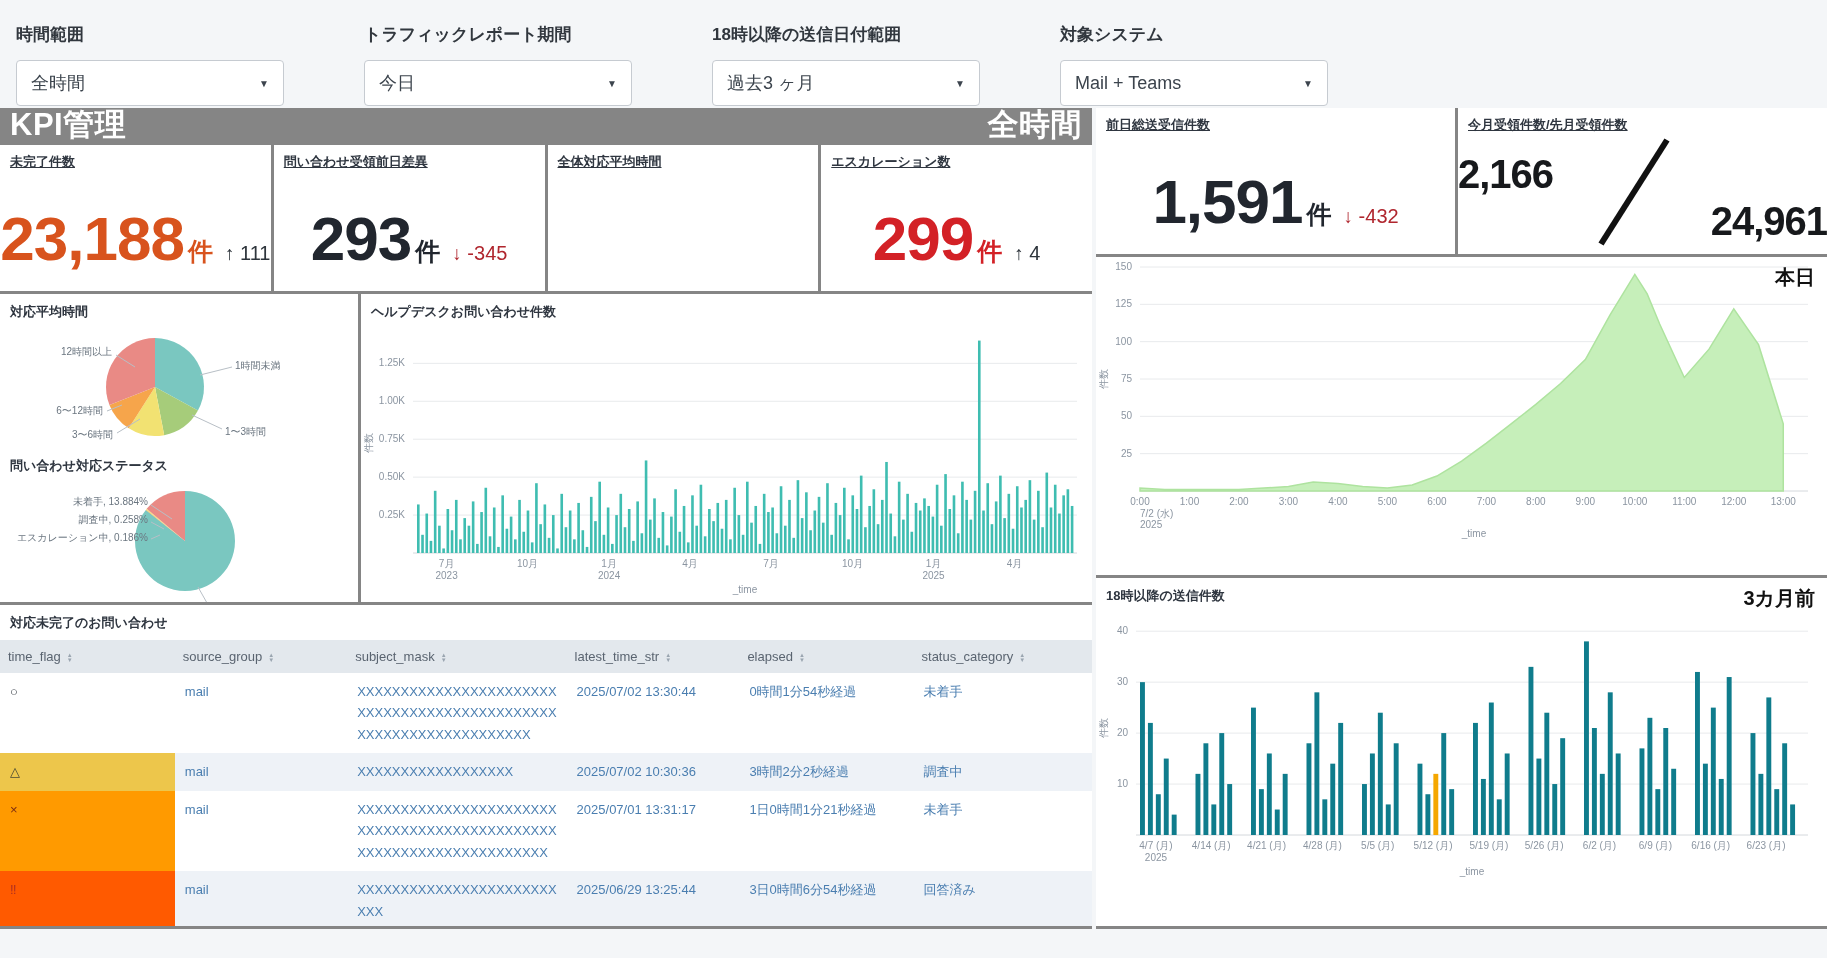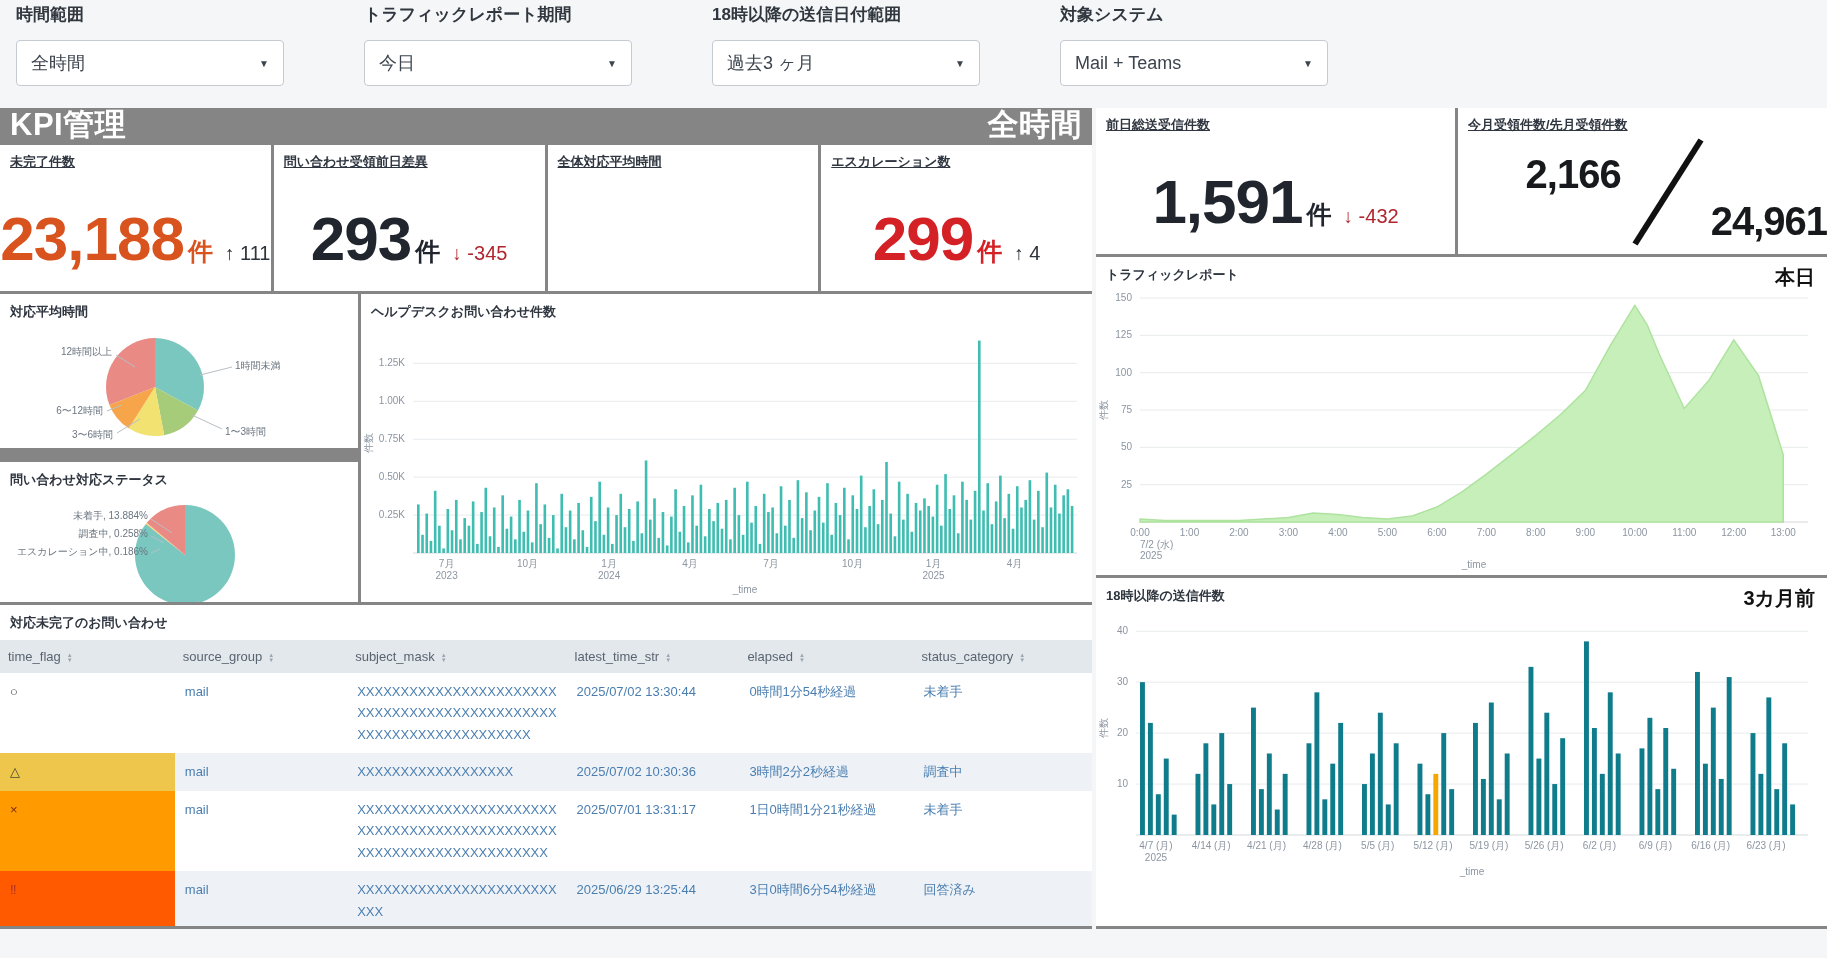--- a/index.html
+++ b/index.html
@@ -1,20 +1,20 @@
 <!DOCTYPE html>
 <html><head>
 <meta charset="utf-8">
 <style>
   * { box-sizing: border-box; margin: 0; padding: 0; }
   html,body { width:1827px; height:958px; overflow:hidden; background:#f4f6f8;
     font-family:"Liberation Sans","DejaVu Sans",sans-serif; color:#2f3640; }
 
   
-  .filters { display:flex; padding:3px 0 0 16px; height:108px; }
+  .filters { display:flex; padding:23px 0 0 16px; height:108px; }
   .filter-group { width:268px; margin-right:80px; }
   .filter-group .flabel { font-size:17px; font-weight:bold; color:#31373e; margin-bottom:14px; }
   .dropdown { position:relative; height:46px; background:#fff; border:1px solid #c6cbd1;
     border-radius:4px; display:flex; align-items:center; padding:0 34px 0 14px;
     font-size:18px; color:#3c444d; cursor:pointer; }
   .dropdown .caret { position:absolute; right:14px; top:50%; transform:translateY(-50%);
     font-size:10px; color:#3c444d; }
 
   
   .dashboard { display:flex; gap:4px; width:1827px; height:821px; }
@@ -33,28 +33,28 @@
   .card .clabel { font-size:13px; font-weight:bold; color:#2f3640; }
   .bigval-wrap { position:absolute; left:0; right:0; top:58px; display:flex;
     justify-content:center; align-items:baseline; gap:4px; }
   .bigval { font-size:62px; font-weight:bold; letter-spacing:-1px; }
   .bigunit { font-size:25px; font-weight:bold; }
   .trend { font-size:20px; margin-left:8px; }
   .trend .arr { font-size:19px; }
 
   
   .ratio-wrap { position:absolute; left:0; right:0; top:28px; bottom:6px;
-    display:flex; justify-content:flex-end; align-items:stretch; }
+    display:flex; justify-content:space-between; align-items:stretch; }
   .ratio-num { font-size:40px; font-weight:bold; color:#17191c; letter-spacing:-1px; }
   .rn1 { align-self:flex-start; margin-top:16px; }
   .rn2 { align-self:flex-end; margin-bottom:4px; }
 
   
   .mid-row { display:flex; gap:3px; height:308px; }
-  .pie-col { width:358px; display:flex; flex-direction:column; gap:14px; }
+  .pie-col { width:358px; display:flex; flex-direction:column; gap:0; }
   .pie-panel1 { height:154px; }
   .pie-panel2 { flex:1; }
   .chart-panel { flex:1; }
   svg text { font-family:"Liberation Sans","DejaVu Sans",sans-serif; }
 
   
   .table-panel { flex:1; }
   table.dt { width:100%; border-collapse:collapse; font-size:13px; margin-top:4px; }
   table.dt th { background:#e3e8ed; color:#5a6470; font-weight:normal; text-align:left;
     padding:9px 8px; font-size:13px; cursor:pointer; }
@@ -464,21 +464,20 @@
           <span class="ratio-num rn1">2,166</span>
           <svg width="86" height="112" style="margin:0 2px">
             <line x1="12" y1="108" x2="78" y2="4" stroke="#111" stroke-width="6"></line>
           </svg>
           <span class="ratio-num rn2">24,961</span>
         </div>
       </div>
     </div>
 
     <div class="panel" style="height:318px">
-      <div class="ptitle">トラフィックレポート</div>
       <div class="ptag">本日</div>
       <svg id="chart-area" width="725" height="288">
           <line x1="44" y1="196.66666666666669" x2="712" y2="196.66666666666669" stroke="#e8eaec" stroke-width="1"></line>
           <text x="36" y="199.66666666666669" text-anchor="end" font-size="10" fill="#8b95a1">25</text>
           <line x1="44" y1="159.33333333333334" x2="712" y2="159.33333333333334" stroke="#e8eaec" stroke-width="1"></line>
           <text x="36" y="162.33333333333334" text-anchor="end" font-size="10" fill="#8b95a1">50</text>
           <line x1="44" y1="122" x2="712" y2="122" stroke="#e8eaec" stroke-width="1"></line>
           <text x="36" y="125" text-anchor="end" font-size="10" fill="#8b95a1">75</text>
           <line x1="44" y1="84.66666666666669" x2="712" y2="84.66666666666669" stroke="#e8eaec" stroke-width="1"></line>
           <text x="36" y="87.66666666666669" text-anchor="end" font-size="10" fill="#8b95a1">100</text>

